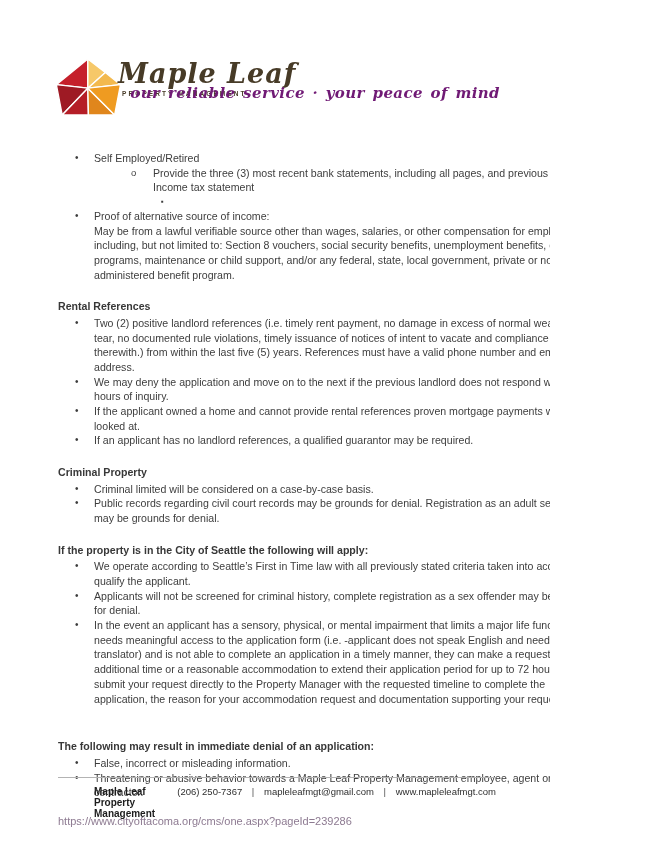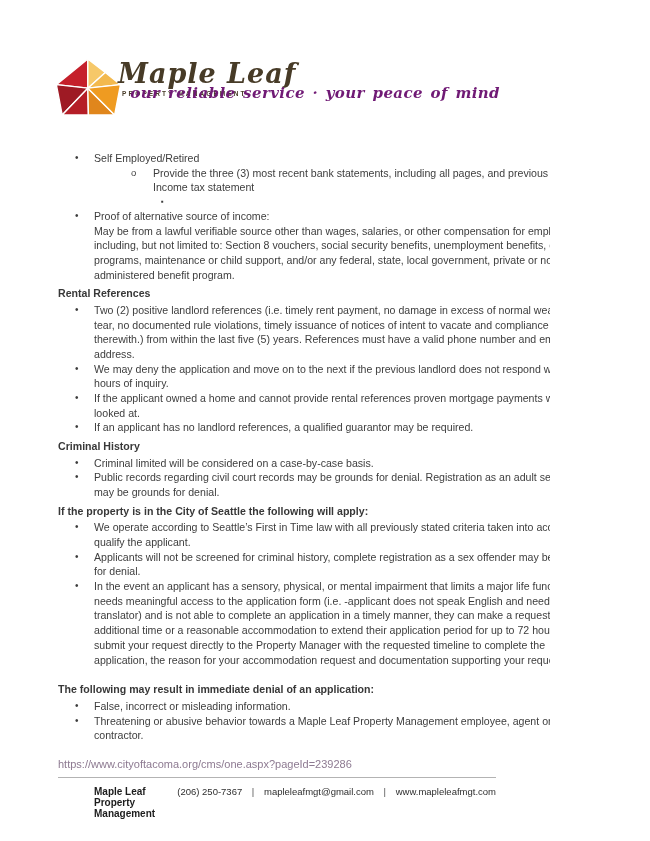--- a/index.html
+++ b/index.html
@@ -22,22 +22,22 @@
   .tagline {
     position:absolute; right:50px; top:84px;
     font-family:"DejaVu Serif", serif; font-style:italic; font-weight:700;
     font-size:15px; color:#701a75; letter-spacing:0.4px; word-spacing:2px;
     white-space:nowrap;
   }
 
   
   .content { position:absolute; left:58px; top:151px; width:540px; font-size:10.6px; line-height:1.385; }
   .heading { font-weight:700; color:#383838; margin:0; }
-  .section { margin-top:4px; }
-  .section.big-gap { margin-top:15px; }
+  .section { margin-top:17px; }
+  .section.big-gap { margin-top:33px; }
   .sec-list { margin-top:2px; }
 
   .li { display:flex; }
   .li .marker { flex:0 0 auto; color:#3d3d3d; }
   .l1 { padding-left:17px; } .l1 .marker { width:19px; font-size:10px; }
   .l2 { padding-left:73px; } .l2 .marker { width:22px; font-size:9.5px; }
   .l3 { padding-left:103px; } .l3 .marker { width:21px; font-size:8px; line-height:14px; }
   .continuation { padding-left:36px; }
   .txt { flex:1 1 auto; }
 
@@ -120,21 +120,21 @@
         </div>
         <div class="li l1">
           <span class="marker">•</span>
           <span class="txt">If an applicant has no landlord references, a qualified guarantor may be required.</span>
         </div>
       </div>
     </div>
 
     
     <div class="section">
-      <p class="heading">Criminal History</p>
+      <p class="heading">Criminal Property</p>
       <div class="sec-list">
         <div class="li l1">
           <span class="marker">•</span>
           <span class="txt">Criminal limited will be considered on a case-by-case basis.</span>
         </div>
         <div class="li l1">
           <span class="marker">•</span>
           <span class="txt">Public records regarding civil court records may be grounds for denial. Registration as an adult sex offender may be grounds for denial.</span>
         </div>
       </div>

